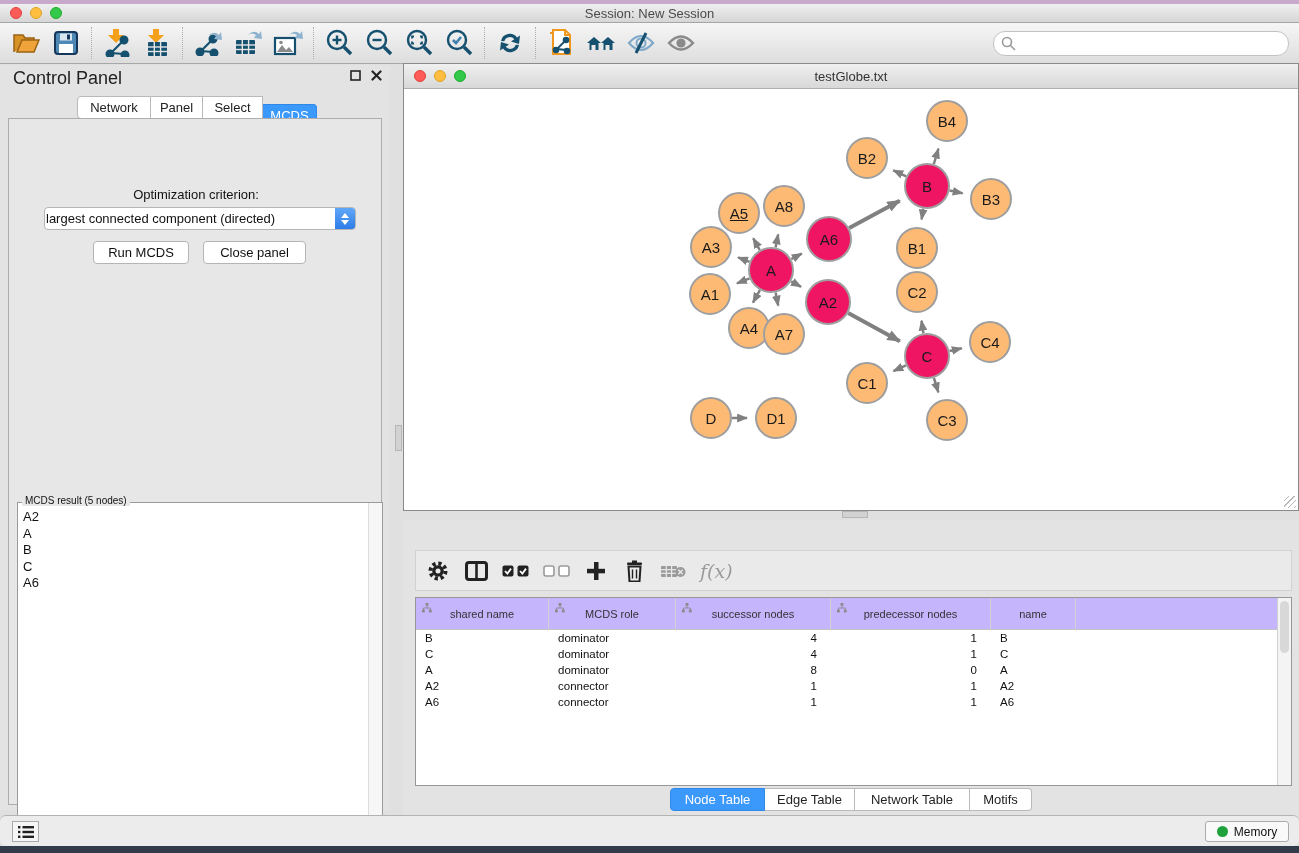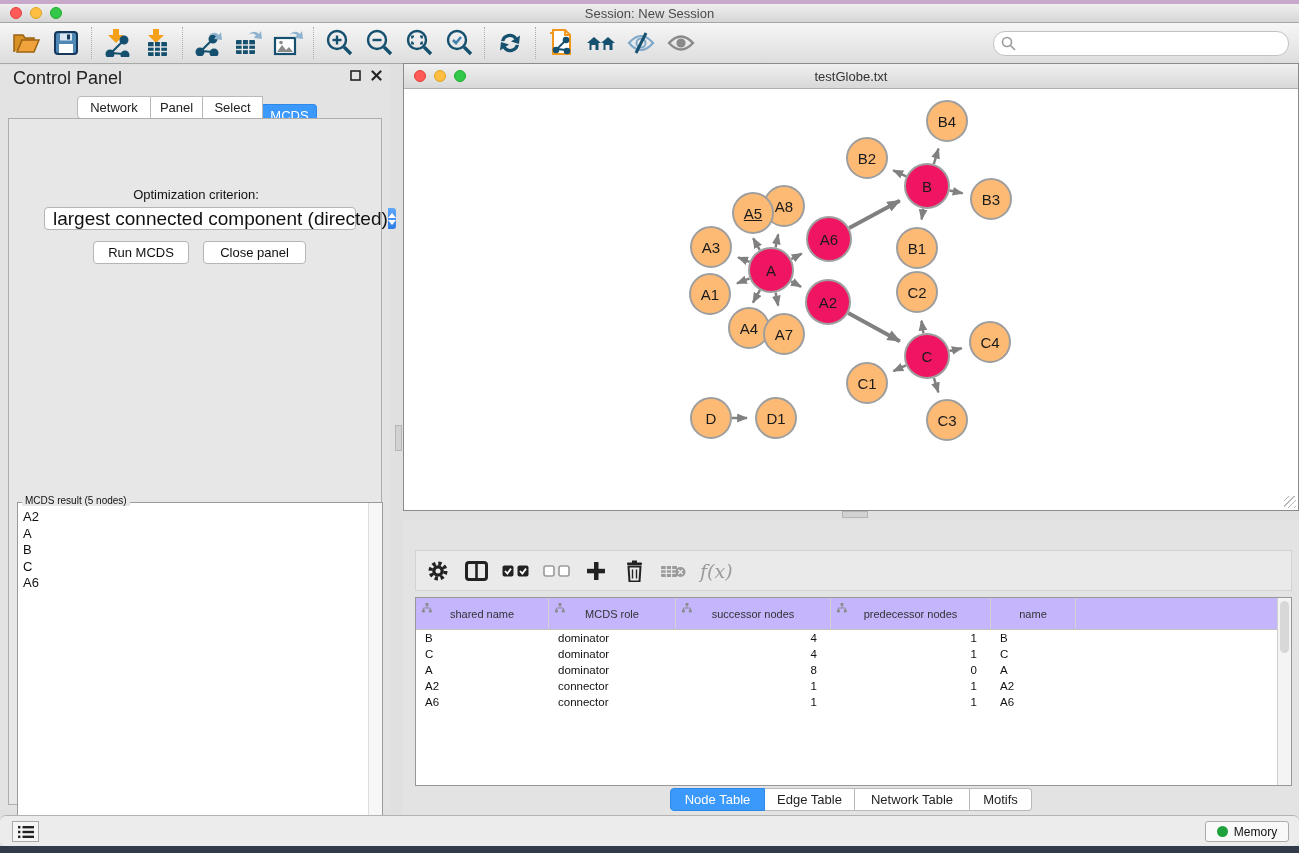--- a/index.html
+++ b/index.html
@@ -38,21 +38,21 @@
   .seg-btn { height:23px; background:#FFFFFF; border:1px solid #B9B9B9; border-left:none;
     font-size:13px; color:#222; display:flex; align-items:center; justify-content:center; }
   .seg-btn:first-child { border-left:1px solid #B9B9B9; border-radius:4px 0 0 4px; }
   .seg-btn:last-child { border-radius:0 4px 4px 0; }
   .seg-btn.active { background:#3B99FC; border-color:#2F88E8; color:#FFFFFF; }
   #cp-content { position:absolute; left:8px; top:53px; width:374px; height:687px;
     border:1px solid #ADADAD; background:#E7E7E7; }
   #opt-label { position:absolute; left:0; top:68px; width:374px; text-align:center; font-size:13px; color:#111; }
   #criterion-select { position:absolute; left:35px; top:88px; width:312px; height:23px;
     background:#FFFFFF; border:1px solid #B5B5B5; border-radius:4px; display:flex; align-items:center; }
-  #criterion-value { flex:1; font-size:19px; color:#111; padding-left:8px; white-space:nowrap; }
+  #criterion-value { flex:1; font-size:13px; color:#111; padding-left:1px; white-space:nowrap; }
   #criterion-stepper { width:20px; height:21px; background:linear-gradient(#5FA7F8,#2E7DE8);
     border-radius:0 3px 3px 0; display:flex; flex-direction:column; align-items:center; justify-content:center; gap:2px; }
   .chev { width:0; height:0; border-left:4px solid transparent; border-right:4px solid transparent; }
   .chev.up { border-bottom:5px solid #FFFFFF; }
   .chev.down { border-top:5px solid #FFFFFF; }
   .push-btn { position:absolute; height:23px; background:#FFFFFF; border:1px solid #B5B5B5;
     border-radius:4px; font-size:13px; color:#111; display:flex; align-items:center; justify-content:center; }
   #run-btn { left:84px; top:122px; width:96px; }
   #close-btn { left:194px; top:122px; width:103px; }
   #result-box { position:absolute; left:8px; top:383px; width:366px; height:345px;
@@ -376,21 +376,21 @@
           <line x1="545.5" y1="262.0" x2="557.7" y2="259.3" stroke="#808080" stroke-width="2.5" marker-end="url(#arr)"></line>
           <line x1="529.9" y1="289.0" x2="534.4" y2="303.3" stroke="#808080" stroke-width="2.5" marker-end="url(#arr)"></line>
           <line x1="328.0" y1="329.0" x2="343.0" y2="329.0" stroke="#808080" stroke-width="2.5" marker-end="url(#arr)"></line>
         </svg>
       <div id="nodes-layer">
           <div class="gnode" style="left: 522px; top: 11px; width: 42px; height: 42px;">B4</div>
           <div class="gnode" style="left: 442px; top: 48px; width: 42px; height: 42px;">B2</div>
           <div class="gnode sel" style="left: 500px; top: 74px; width: 46px; height: 46px;">B</div>
           <div class="gnode" style="left: 566px; top: 89px; width: 42px; height: 42px;">B3</div>
           <div class="gnode" style="left: 359px; top: 96px; width: 42px; height: 42px;">A8</div>
-          <div class="gnode" style="left: 328px; top: 103px; width: 42px; height: 42px; text-decoration: underline;">A5</div>
+          <div class="gnode" style="left: 314px; top: 103px; width: 42px; height: 42px; text-decoration: underline;">A5</div>
           <div class="gnode sel" style="left: 402px; top: 127px; width: 46px; height: 46px;">A6</div>
           <div class="gnode" style="left: 286px; top: 137px; width: 42px; height: 42px;">A3</div>
           <div class="gnode" style="left: 492px; top: 138px; width: 42px; height: 42px;">B1</div>
           <div class="gnode sel" style="left: 344px; top: 158px; width: 46px; height: 46px;">A</div>
           <div class="gnode" style="left: 492px; top: 182px; width: 42px; height: 42px;">C2</div>
           <div class="gnode" style="left: 285px; top: 184px; width: 42px; height: 42px;">A1</div>
           <div class="gnode sel" style="left: 401px; top: 190px; width: 46px; height: 46px;">A2</div>
           <div class="gnode" style="left: 324px; top: 218px; width: 42px; height: 42px;">A4</div>
           <div class="gnode" style="left: 359px; top: 224px; width: 42px; height: 42px;">A7</div>
           <div class="gnode" style="left: 565px; top: 232px; width: 42px; height: 42px;">C4</div>

